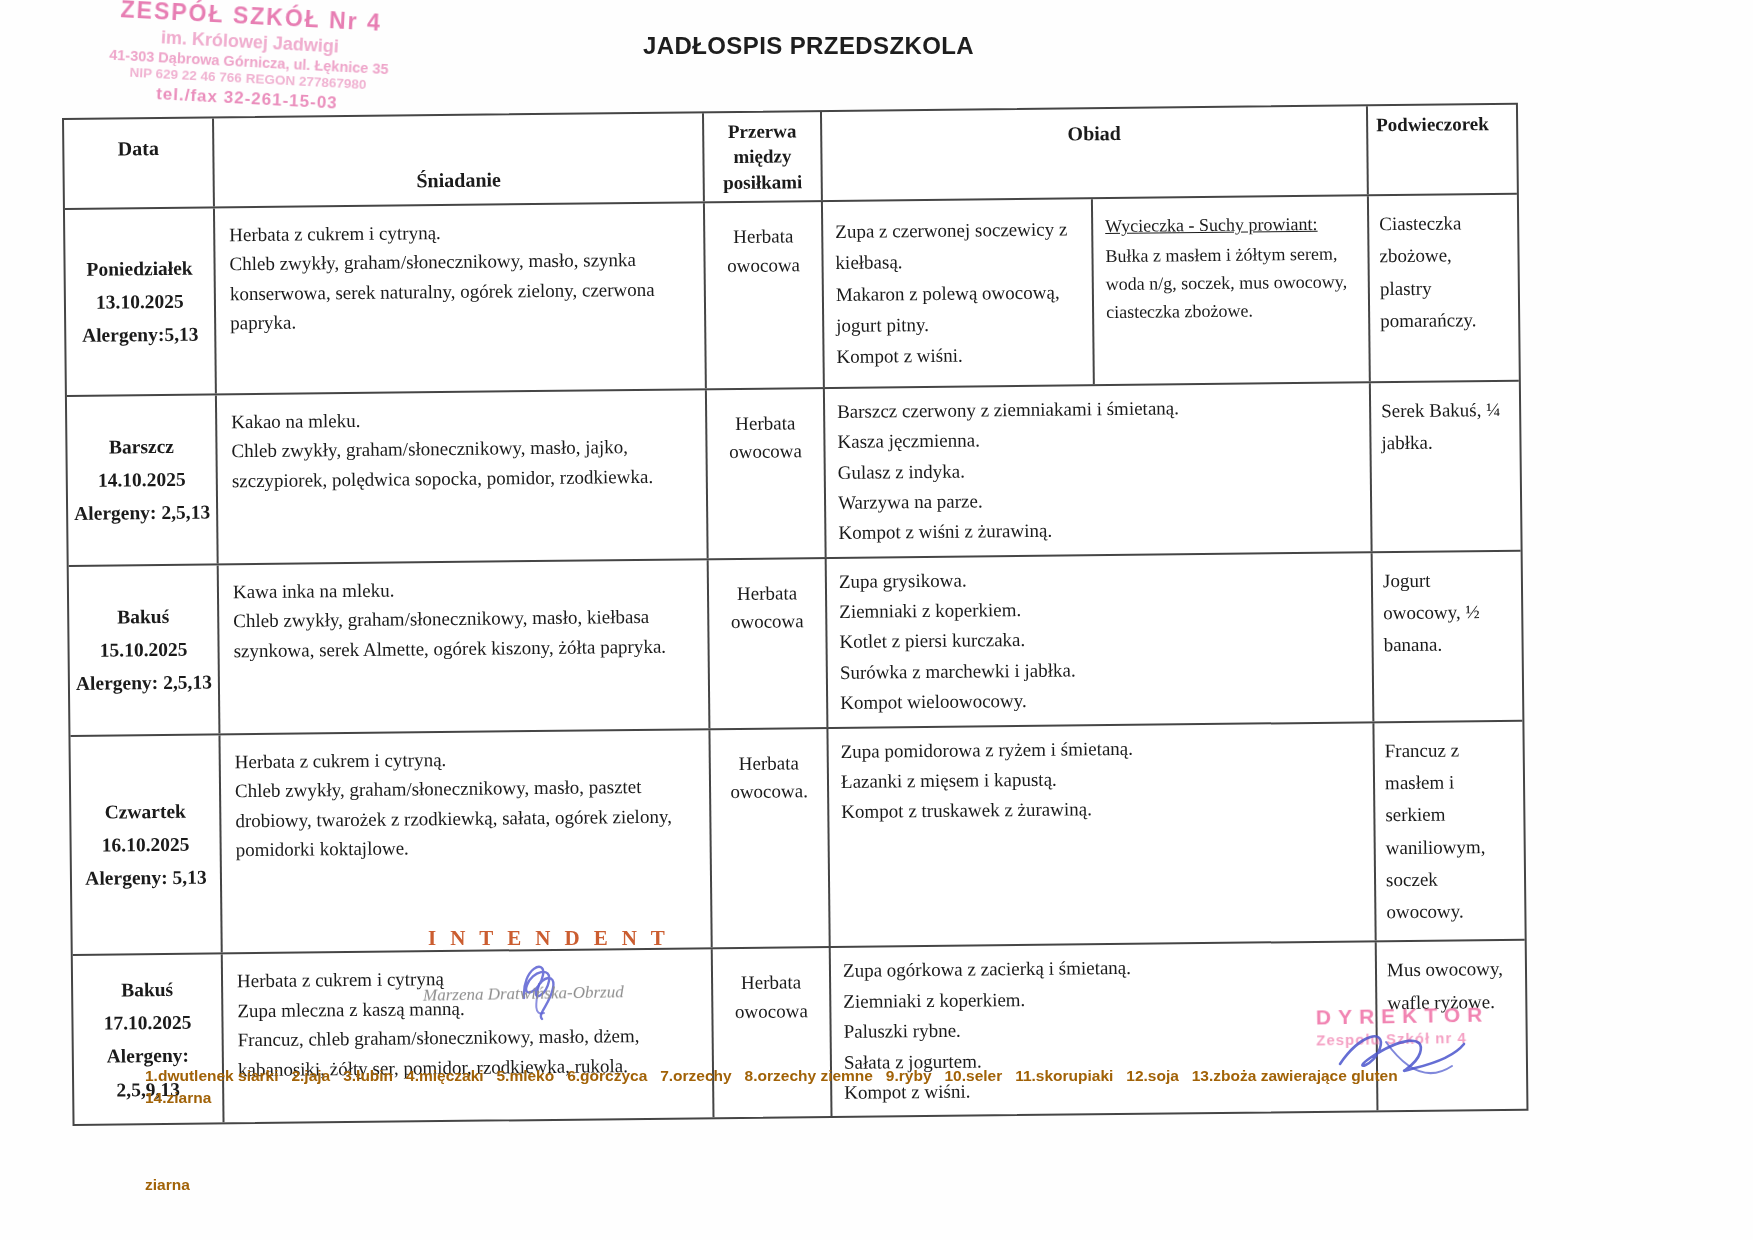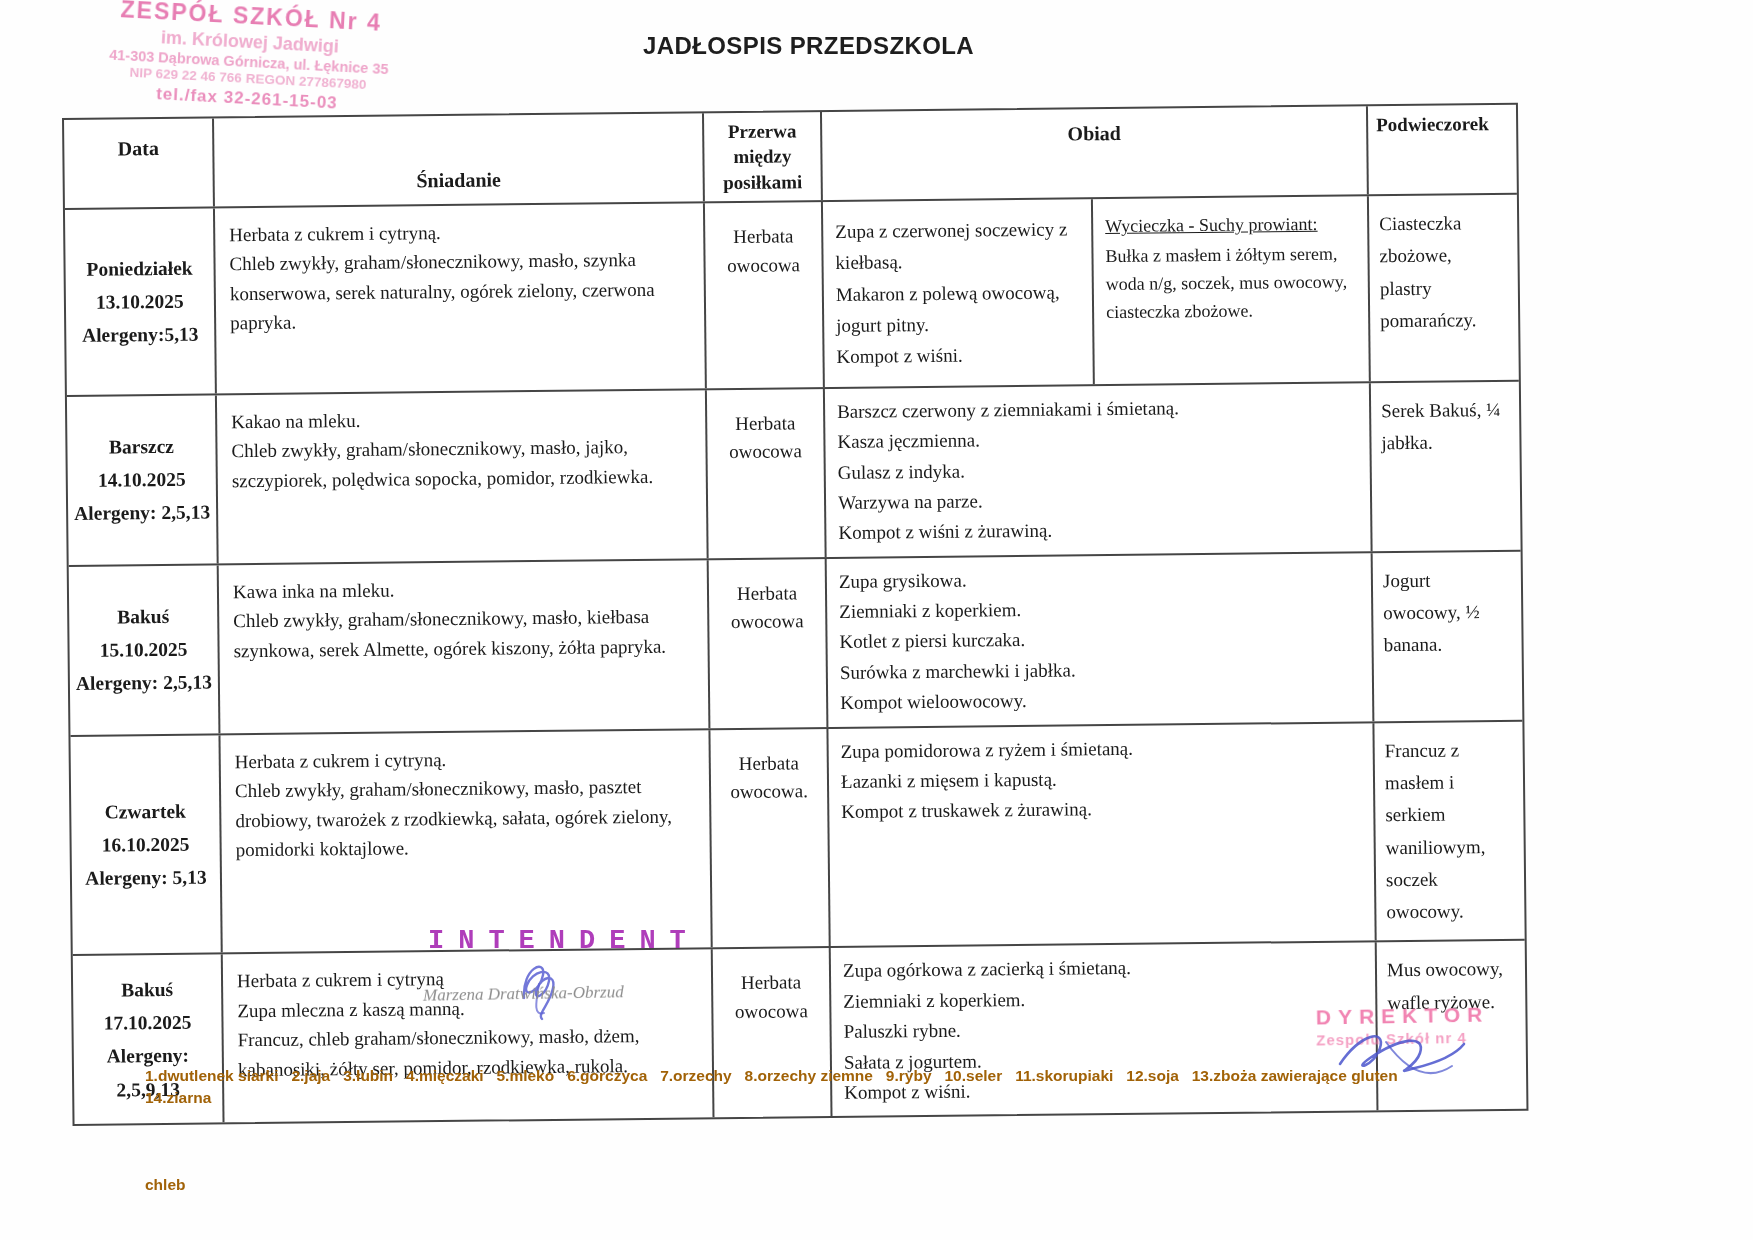--- a/index.html
+++ b/index.html
@@ -64,23 +64,23 @@
   
   .hrow{min-height:88px;}
   .h-data{justify-content:flex-start;padding-top:12px;font-size:20px;}
   .h-sni{display:flex;align-items:flex-end;justify-content:center;font-weight:bold;font-size:20px;padding-bottom:8px;}
   .h-prz{display:flex;align-items:center;justify-content:center;font-weight:bold;font-size:19px;padding:4px;line-height:1.35;}
   .h-obi{display:flex;align-items:flex-start;justify-content:center;font-weight:bold;font-size:20px;padding-top:8px;}
   .h-pod{font-weight:bold;font-size:19px;padding-top:8px;padding-left:8px;line-height:1.2;}
   
   .intendent-stamp{
     position:absolute;left:428px;top:926px;
-    font-family:Liberation Mono, monospace;
-    font-size:27px;font-weight:bold;letter-spacing:14px;
-    color:#a21caf;opacity:.85;filter:blur(0.3px);
+    font-family:Liberation Serif, serif;
+    font-size:21px;font-weight:bold;letter-spacing:14px;
+    color:#c2410c;opacity:.85;filter:blur(0.3px);
   }
   .sig1{position:absolute;left:492px;top:942px;}
   .intendent-name{
     position:absolute;left:423px;top:984px;
     font-style:italic;font-size:17px;color:#8e8e8e;
     transform:rotate(-1deg);filter:blur(0.3px);
     font-family:"Liberation Serif", serif;
   }
   .dyrektor-stamp{
     position:absolute;left:1316px;top:1004px;
@@ -246,16 +246,16 @@
     <div class="d1">DYREKTOR</div>
     <div class="d2">Zespołu Szkół nr 4</div>
   </div>
   <svg class="sig2" width="150" height="80" viewBox="0 0 150 80" xmlns="http://www.w3.org/2000/svg">
     <path d="M12 52 C 32 22, 58 16, 52 36 C 47 54, 22 60, 42 46 C 72 26, 98 22, 92 41 C 87 57, 62 63, 87 56 C 112 50, 128 42, 136 32" fill="none" stroke="#4a55cc" stroke-width="2.6" stroke-linecap="round" opacity="0.85"></path>
     <path d="M58 30 C 78 58, 100 70, 124 54" fill="none" stroke="#4a55cc" stroke-width="2" stroke-linecap="round" opacity="0.7"></path>
   </svg>
 
   <div class="legend">
     <div class="l1">1.dwutlenek siarki   2.jaja   3.łubin   4.mięczaki   5.mleko   6.gorczyca   7.orzechy   8.orzechy ziemne   9.ryby   10.seler   11.skorupiaki   12.soja   13.zboża zawierające gluten   14.ziarna</div>
-    <div class="l2">chleb</div>
+    <div class="l2">ziarna</div>
   </div>
 
 </div>
 
 </body></html>

